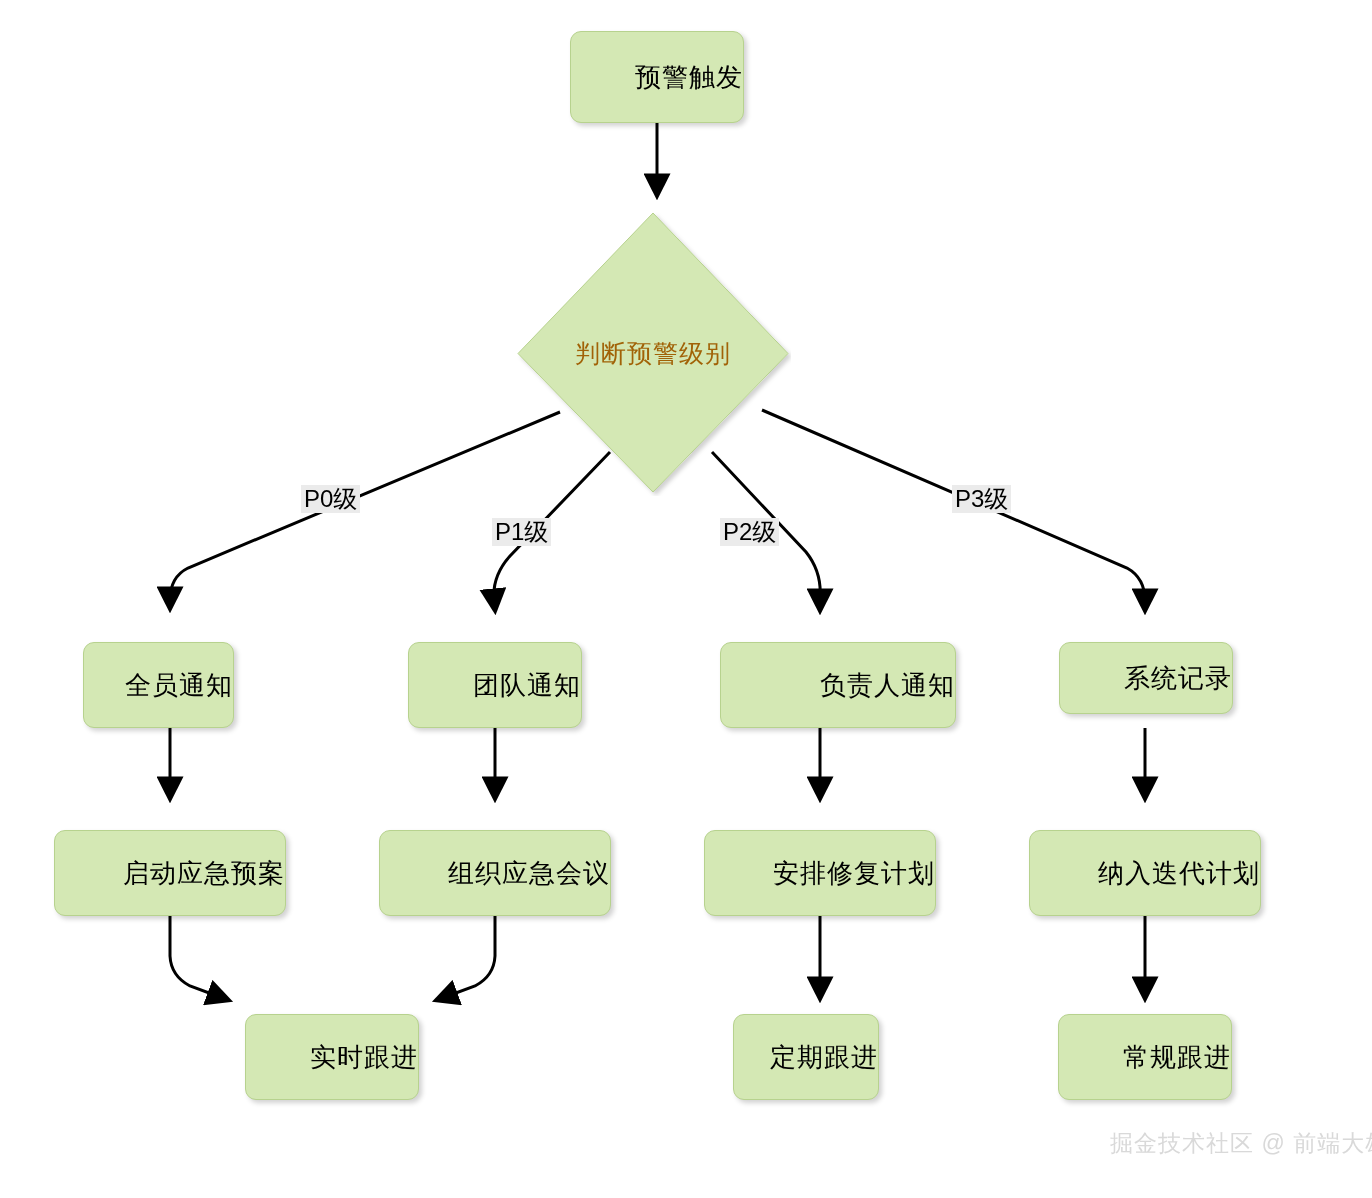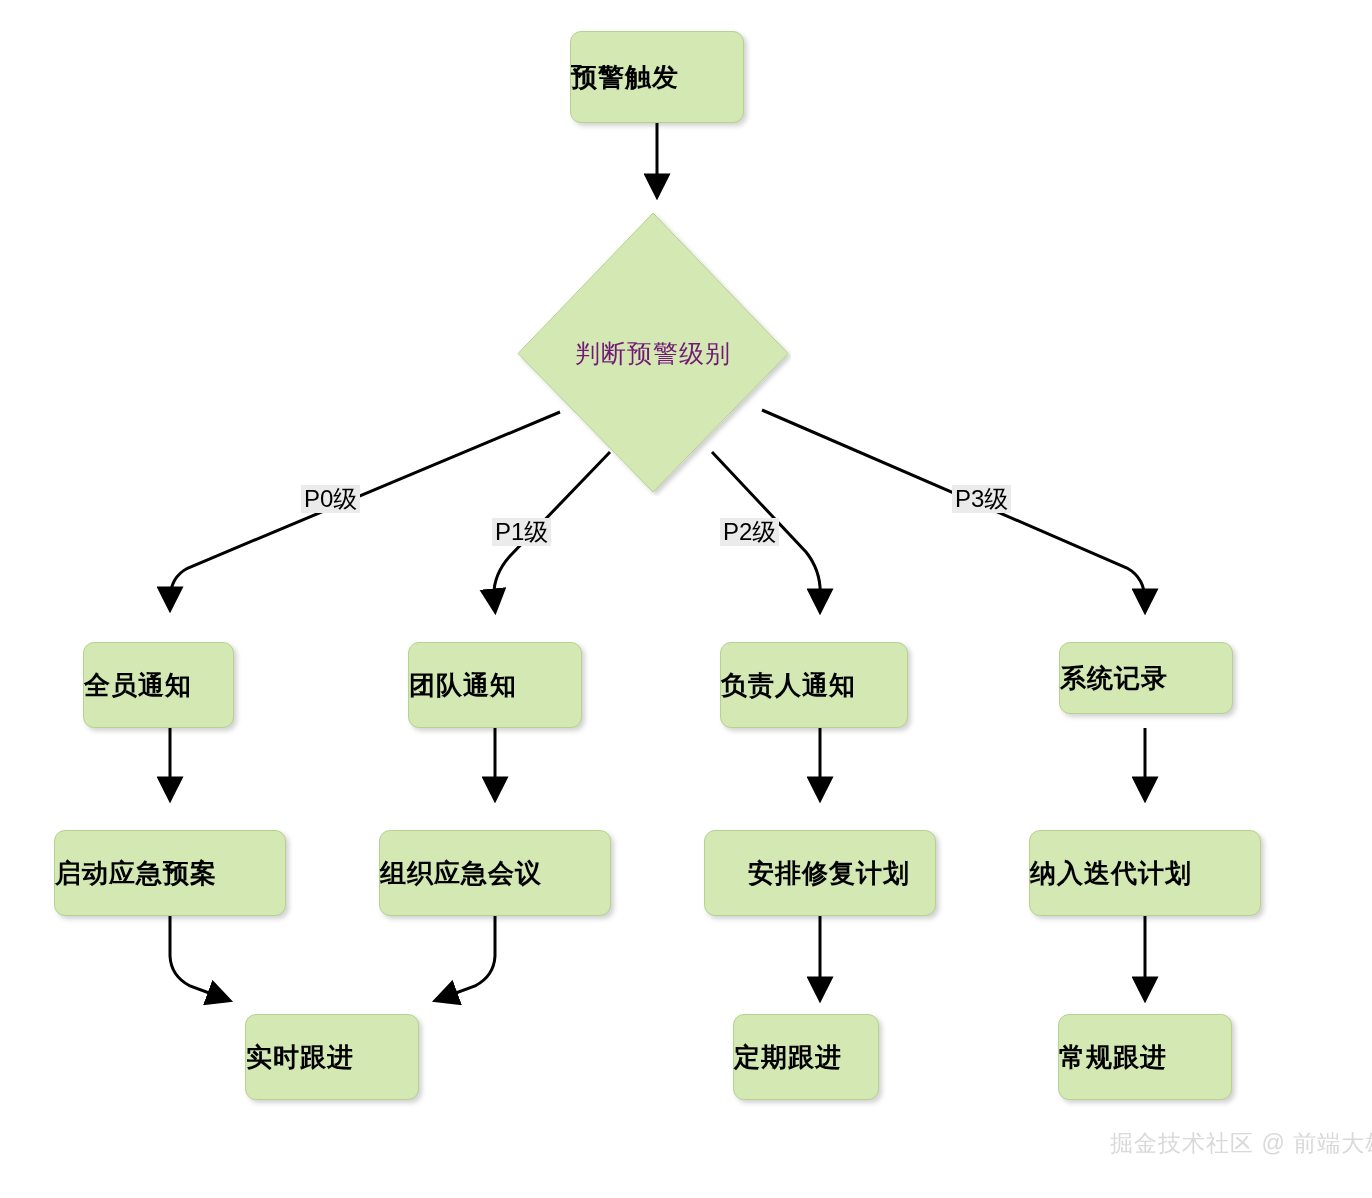--- a/index.html
+++ b/index.html
@@ -22,27 +22,27 @@
     left: 0;
     top: 0;
     width: 1372px;
     height: 1198px;
   }
   .node {
     position: absolute;
     box-sizing: border-box;
     display: flex;
     align-items: center;
-    justify-content: flex-start;
+    justify-content: flex-end;
     background: #d4e8b4;
     border: 1px solid #b7d28e;
     border-radius: 11px;
     box-shadow: 3px 3px 5px rgba(0,0,0,0.18);
     color: #000000;
-    font-weight: 700;
+    font-weight: 400;
     letter-spacing: 1px;
     white-space: nowrap;
     z-index: 3;
   }
   .node-label {
     pointer-events: none;
   }
   .diamond-wrap {
     position: absolute;
     z-index: 2;
@@ -56,21 +56,21 @@
   }
   .diamond-text {
     position: absolute;
     left: 0;
     top: 0;
     width: 100%;
     height: 100%;
     display: flex;
     align-items: center;
     justify-content: center;
-    color: #701a75;
+    color: #a16207;
     font-weight: 400;
     font-size: 25px;
     letter-spacing: 1px;
     white-space: nowrap;
   }
   .edge-label {
     position: absolute;
     background: #ebebeb;
     color: #000000;
     font-size: 24px;
@@ -128,21 +128,21 @@
           <polygon points="138,2 273,142.5 138,281 3,142.5" fill="#d4e8b4" stroke="#b7d28e" stroke-width="1" filter="url(#nodeshadow)"></polygon>
         </svg>
         <div class="diamond-text" style="font-size: 25px;">判断预警级别</div>
       </div>
       <div class="node" style="left: 83px; top: 642px; width: 151px; height: 86px; font-size: 26px;">
         <span class="node-label">全员通知</span>
       </div>
       <div class="node" style="left: 408px; top: 642px; width: 174px; height: 86px; font-size: 26px;">
         <span class="node-label">团队通知</span>
       </div>
-      <div class="node" style="left: 720px; top: 642px; width: 188px; height: 86px; font-size: 26px;">
+      <div class="node" style="left: 720px; top: 642px; width: 236px; height: 86px; font-size: 26px;">
         <span class="node-label">负责人通知</span>
       </div>
       <div class="node" style="left: 1059px; top: 642px; width: 174px; height: 72px; font-size: 26px;">
         <span class="node-label">系统记录</span>
       </div>
       <div class="node" style="left: 54px; top: 830px; width: 232px; height: 86px; font-size: 26px;">
         <span class="node-label">启动应急预案</span>
       </div>
       <div class="node" style="left: 379px; top: 830px; width: 232px; height: 86px; font-size: 26px;">
         <span class="node-label">组织应急会议</span>

